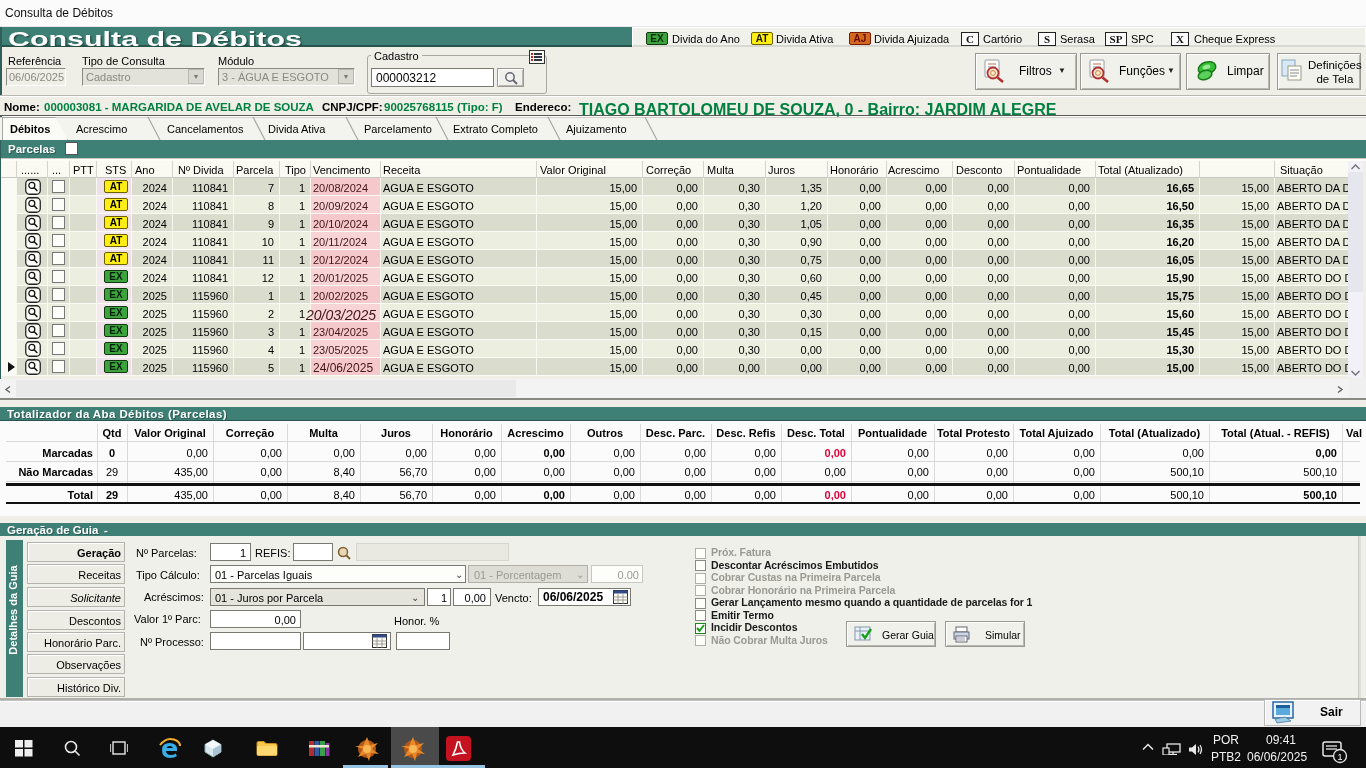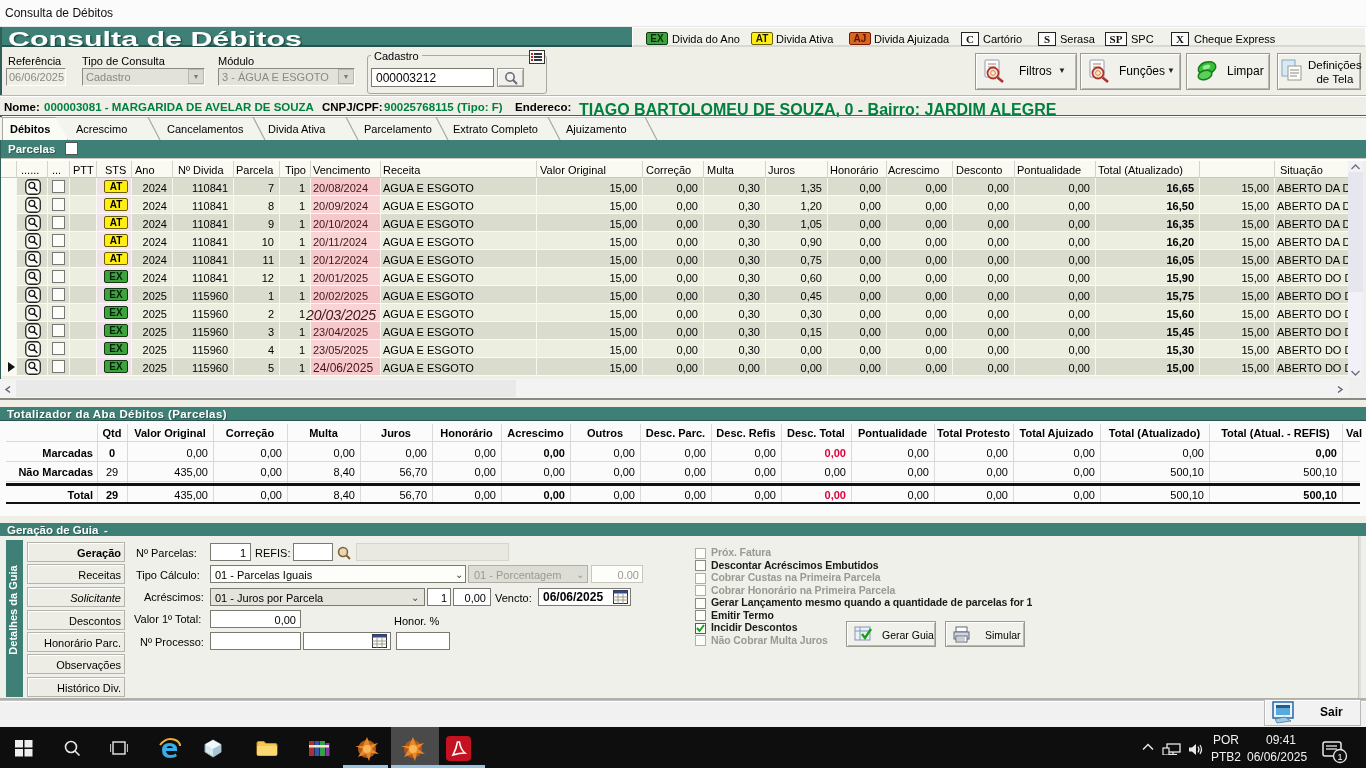--- a/index.html
+++ b/index.html
@@ -920,21 +920,21 @@
 <div class="cell" style="left:27px;top:615px;width:94px;height:12px;font-size:11px;text-align:right;">Descontos</div>
 <div style="left:27px;top:632px;width:98px;height:20px;background:#EDEDE5;border:1px solid #b4b4ac;box-shadow:inset 1px 1px 0 #fff;"></div>
 <div class="cell" style="left:27px;top:637px;width:94px;height:12px;font-size:11px;text-align:right;">Honorário Parc.</div>
 <div style="left:27px;top:654px;width:98px;height:20px;background:#EDEDE5;border:1px solid #b4b4ac;box-shadow:inset 1px 1px 0 #fff;"></div>
 <div class="cell" style="left:27px;top:659px;width:94px;height:12px;font-size:11px;text-align:right;">Observações</div>
 <div style="left:27px;top:677px;width:98px;height:20px;background:#EDEDE5;border:1px solid #b4b4ac;box-shadow:inset 1px 1px 0 #fff;"></div>
 <div class="cell" style="left:27px;top:682px;width:94px;height:12px;font-size:11px;text-align:right;">Histórico Div.</div>
 <div class="t" style="left:136px;top:547px;font-size:11px;">Nº Parcelas:</div>
 <div class="t" style="left:136px;top:569px;font-size:11px;">Tipo Cálculo:</div>
 <div class="t" style="left:144px;top:591px;font-size:11px;">Acréscimos:</div>
-<div class="t" style="left:134px;top:613px;font-size:11px;">Valor 1º Total:</div>
+<div class="t" style="left:134px;top:613px;font-size:11px;">Valor 1º Parc:</div>
 <div class="t" style="left:140px;top:636px;font-size:11px;">Nº Processo:</div>
 <div class="inp" style="left:210px;top:543px;width:41px;height:18px;"></div>
 <div class="cell num" style="left:212px;top:547px;width:34px;height:12px;font-size:11px;">1</div>
 <div class="t" style="left:255px;top:547px;font-size:11px;">REFIS:</div>
 <div class="inp" style="left:293px;top:543px;width:40px;height:18px;"></div>
 <div style="left:334px;top:544px;width:20px;height:17px;">
       <svg width="20" height="17">
         <circle cx="9" cy="8" r="4.5" fill="#E8D8B8" stroke="#806030" stroke-width="1.5"></circle>
         <line x1="12.5" y1="11.5" x2="16" y2="15" stroke="#806030" stroke-width="2"></line>
       </svg>

